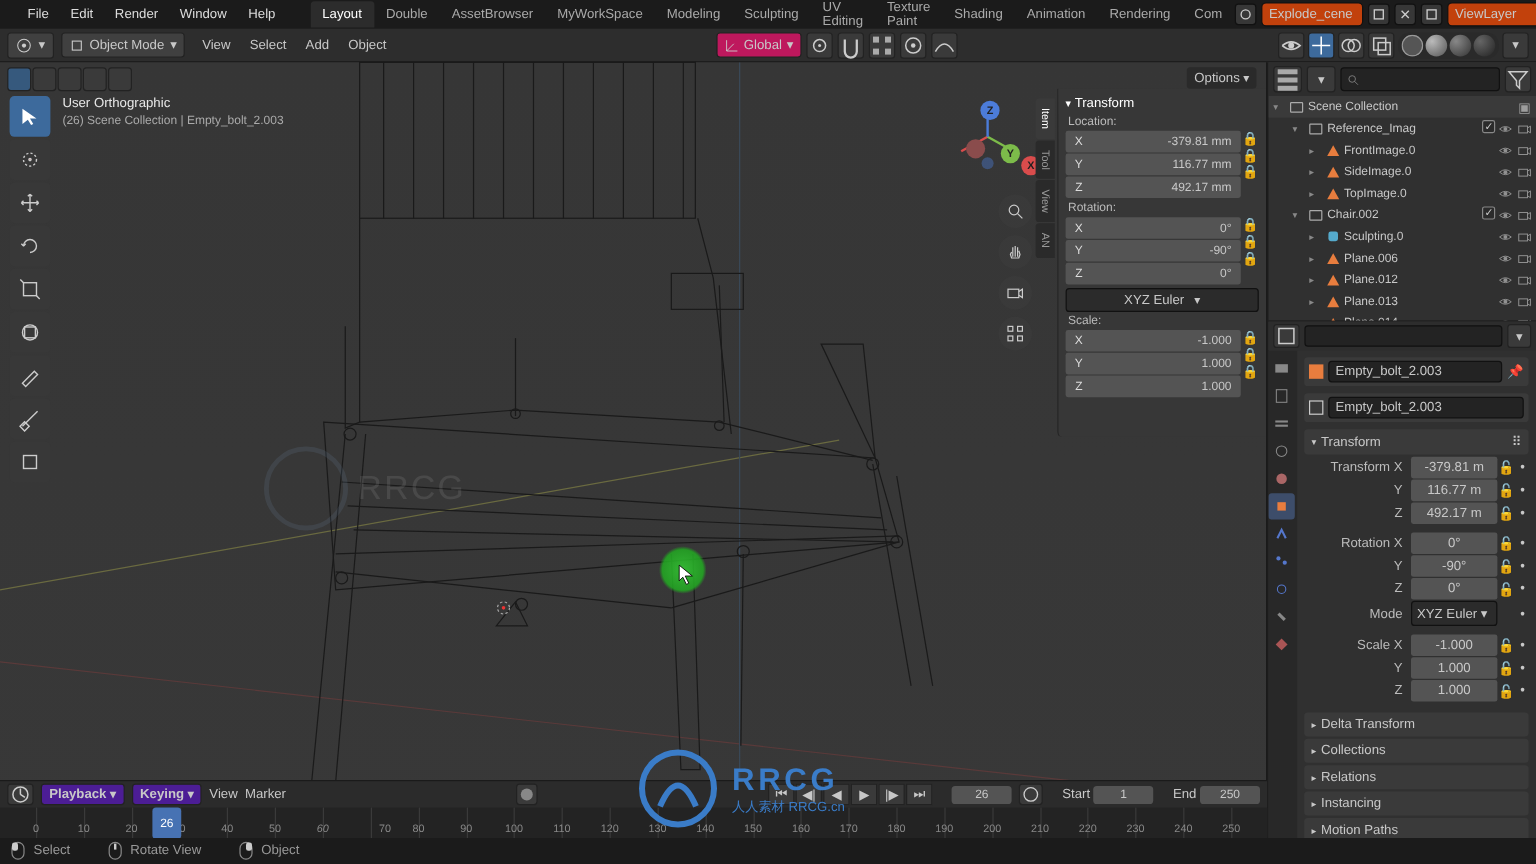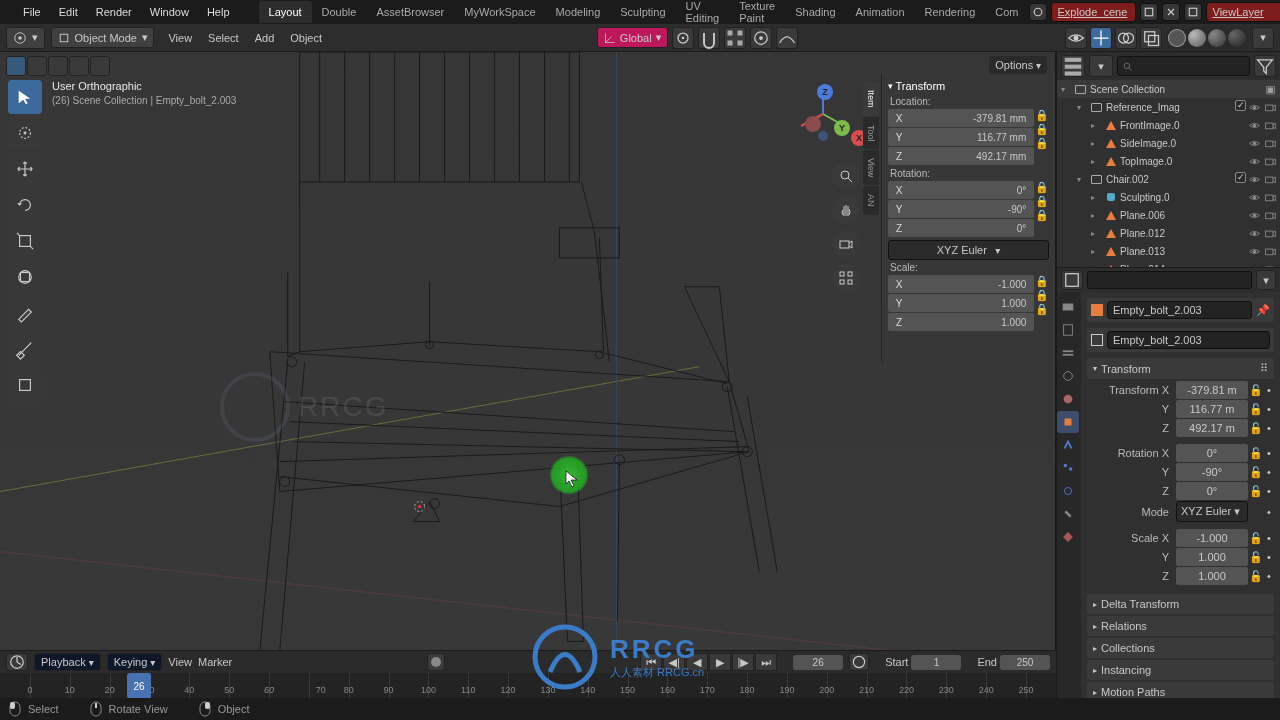--- a/index.html
+++ b/index.html
@@ -6,21 +6,21 @@
 body { width:1280px; height:720px; background:#2c2c2c; color:#c8c8c8; overflow:hidden; position:relative; }
 
 
 #topmenu { height:24px; background:#1b1b1b; display:flex; align-items:center; padding:0 6px; gap:0; }
 #topmenu .blender-icon { width:18px;height:18px;margin-right:8px;display:flex;align-items:center;justify-content:center;}
 #topmenu .menu { padding:4px 9px; cursor:pointer; font-size:11px; color:#ddd;}
 #topmenu .wktabs { margin-left:20px; display:flex; height:100%; align-items:center; }
 #topmenu .wktab { padding:5px 10px; font-size:11px; color:#aaa; cursor:pointer; border-top-left-radius:3px; border-top-right-radius:3px; }
 #topmenu .wktab.active { background:#2c2c2c; color:#fff; }
 #topmenu .rightinfo { margin-left:auto; display:flex; align-items:center; gap:4px; }
-#topmenu .scenebox { background:#7f1d1d; border:1px solid #111; border-radius:4px; padding:3px 6px; min-width:85px; font-size:11px; display:flex; align-items:center; gap:4px;text-decoration:underline;}
+#topmenu .scenebox { background:#c2410c; border:1px solid #111; border-radius:4px; padding:3px 6px; min-width:85px; font-size:11px; display:flex; align-items:center; gap:4px;}
 .iconbtn-sm { width:18px;height:18px; background:#373737; border:1px solid #111; border-radius:3px; display:flex;align-items:center;justify-content:center; cursor:pointer;}
 .iconbtn-sm svg { width:12px;height:12px; fill:none;stroke:#ccc;stroke-width:1.5;}
 
 
 #header2 { height:28px; background:#2d2d2d; border-bottom:1px solid #1b1b1b; display:flex; align-items:center; padding:0 6px; }
 #header2 .drop { display:flex;align-items:center; background:#404040; border:1px solid #222; border-radius:3px; padding:3px 6px; margin-right:6px; font-size:11px; gap:5px;}
 #header2 .menu { padding:4px 8px; cursor:pointer; font-size:11px;}
 #header2 .center { display:flex;align-items:center; margin-left:auto; gap:4px;}
 #header2 .right { display:flex;align-items:center; margin-left:auto; gap:3px;}
 .toolbtn { width:22px; height:22px; background:#3a3a3a; border:1px solid #222; border-radius:3px; display:flex;align-items:center;justify-content:center; cursor:pointer;}
@@ -94,21 +94,21 @@
 #props-panel .prow { display:flex;align-items:center;margin-bottom:1px; gap:1px; padding-left:18px;}
 #props-panel .prow .plbl { width:70px; text-align:right; padding-right:6px; color:#bbb;}
 #props-panel .prow .pval { flex:1; background:#545454; border-radius:2px; text-align:center; padding:3px 0;}
 #props-panel .prow .plock { width:14px;height:18px;display:flex;align-items:center;justify-content:center;}
 #props-panel .prow .pdot { width:10px;height:10px;display:flex;align-items:center;justify-content:center;}
 #props-panel .modesel { background:#2b2b2b;border:1px solid #111;border-radius:3px;padding:3px 4px;flex:1;text-align:left;}
 
 
 #timeline { position:absolute; left:0; bottom:22px; right:224px; height:48px; background:#2b2b2b; border-top:1px solid #1a1a1a;}
 #timeline .tl-hdr { height:22px; display:flex;align-items:center;padding:0 6px;gap:6px;}
-#timeline .tl-hdr .drop { background:#0f172a;border:1px solid #222;border-radius:3px;padding:2px 6px;font-size:10px;display:flex;align-items:center;gap:3px;}
+#timeline .tl-hdr .drop { background:#4c1d95;border:1px solid #222;border-radius:3px;padding:2px 6px;font-size:10px;display:flex;align-items:center;gap:3px;font-weight:bold;}
 #timeline .tl-hdr .playgrp { margin-left:auto; display:flex; gap:1px;}
 #timeline .tl-hdr .playbtn { width:22px;height:18px;background:#3a3a3a;border:1px solid #222;display:flex;align-items:center;justify-content:center;cursor:pointer;}
 #timeline .tl-hdr .numbox { background:#545454;border-radius:3px;padding:2px 6px;min-width:50px;text-align:center;font-size:10px;}
 #timeline .tl-hdr .numwrap { display:flex;align-items:center;gap:3px; margin-left:10px;}
 #timeline .tl-track { position:relative;height:26px;background:#232323;}
 #timeline .tl-track .tick { position:absolute;bottom:0;height:26px;width:1px;background:#3a3a3a;}
 #timeline .tl-track .ticklbl { position:absolute;bottom:4px;color:#888;font-size:9px;transform:translateX(-50%);}
 #timeline .tl-track .playhead { position:absolute;top:0;bottom:0;width:24px;background:#4772b3;border-radius:3px;color:#fff;display:flex;align-items:center;justify-content:center;font-size:10px;}
 
 #statusbar { position:absolute; left:0; right:0; bottom:0; height:22px; background:#1b1b1b; display:flex;align-items:center;padding:0 8px;gap:30px; color:#999; font-size:10px;}
@@ -916,22 +916,22 @@
             <span class="pdot">•</span>
           </div>
         <div class="prow">
             <span class="plbl">Z</span>
             <span class="pval">1.000</span>
             <span class="plock">🔓</span>
             <span class="pdot">•</span>
           </div>
         <div style="height:8px;"></div>
         <div class="sechdr closed">Delta Transform</div>
+        <div class="sechdr closed">Collections</div>
         <div class="sechdr closed">Relations</div>
-        <div class="sechdr closed">Collections</div>
         <div class="sechdr closed">Instancing</div>
         <div class="sechdr closed">Motion Paths</div>
         <div class="sechdr closed">Visibility</div>
       </div>
     </div>
   </div>
 </div>
 
 <div id="timeline">
   <div class="tl-hdr">

